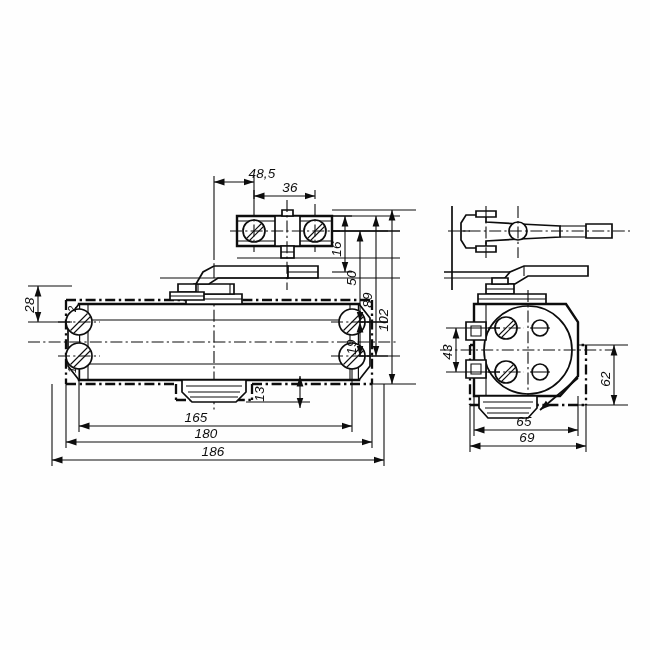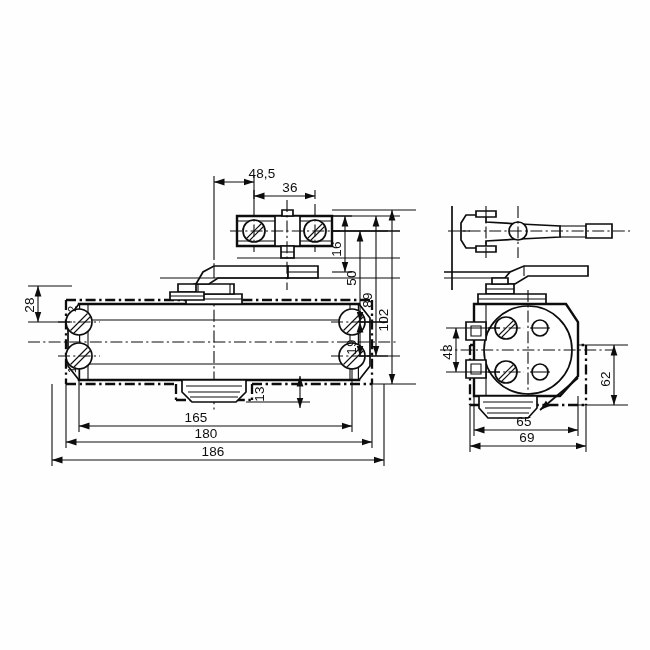--- a/index.html
+++ b/index.html
@@ -9,20 +9,21 @@
   }
   body {
     font-family: "Liberation Sans", sans-serif;
   }
   #drawing-root {
     position: relative;
     width: 650px;
     height: 650px;
     background: #fefefe;
     overflow: hidden;
+    font-style: italic;
   }
   svg#tech-drawing {
     display: block;
     width: 650px;
     height: 650px;
   }
   .ln   { stroke: #0d0d0d; fill: none; stroke-linecap: butt; }
   .thin { stroke-width: 1.1; }
   .med  { stroke-width: 1.7; }
   .thick{ stroke-width: 2.4; }

